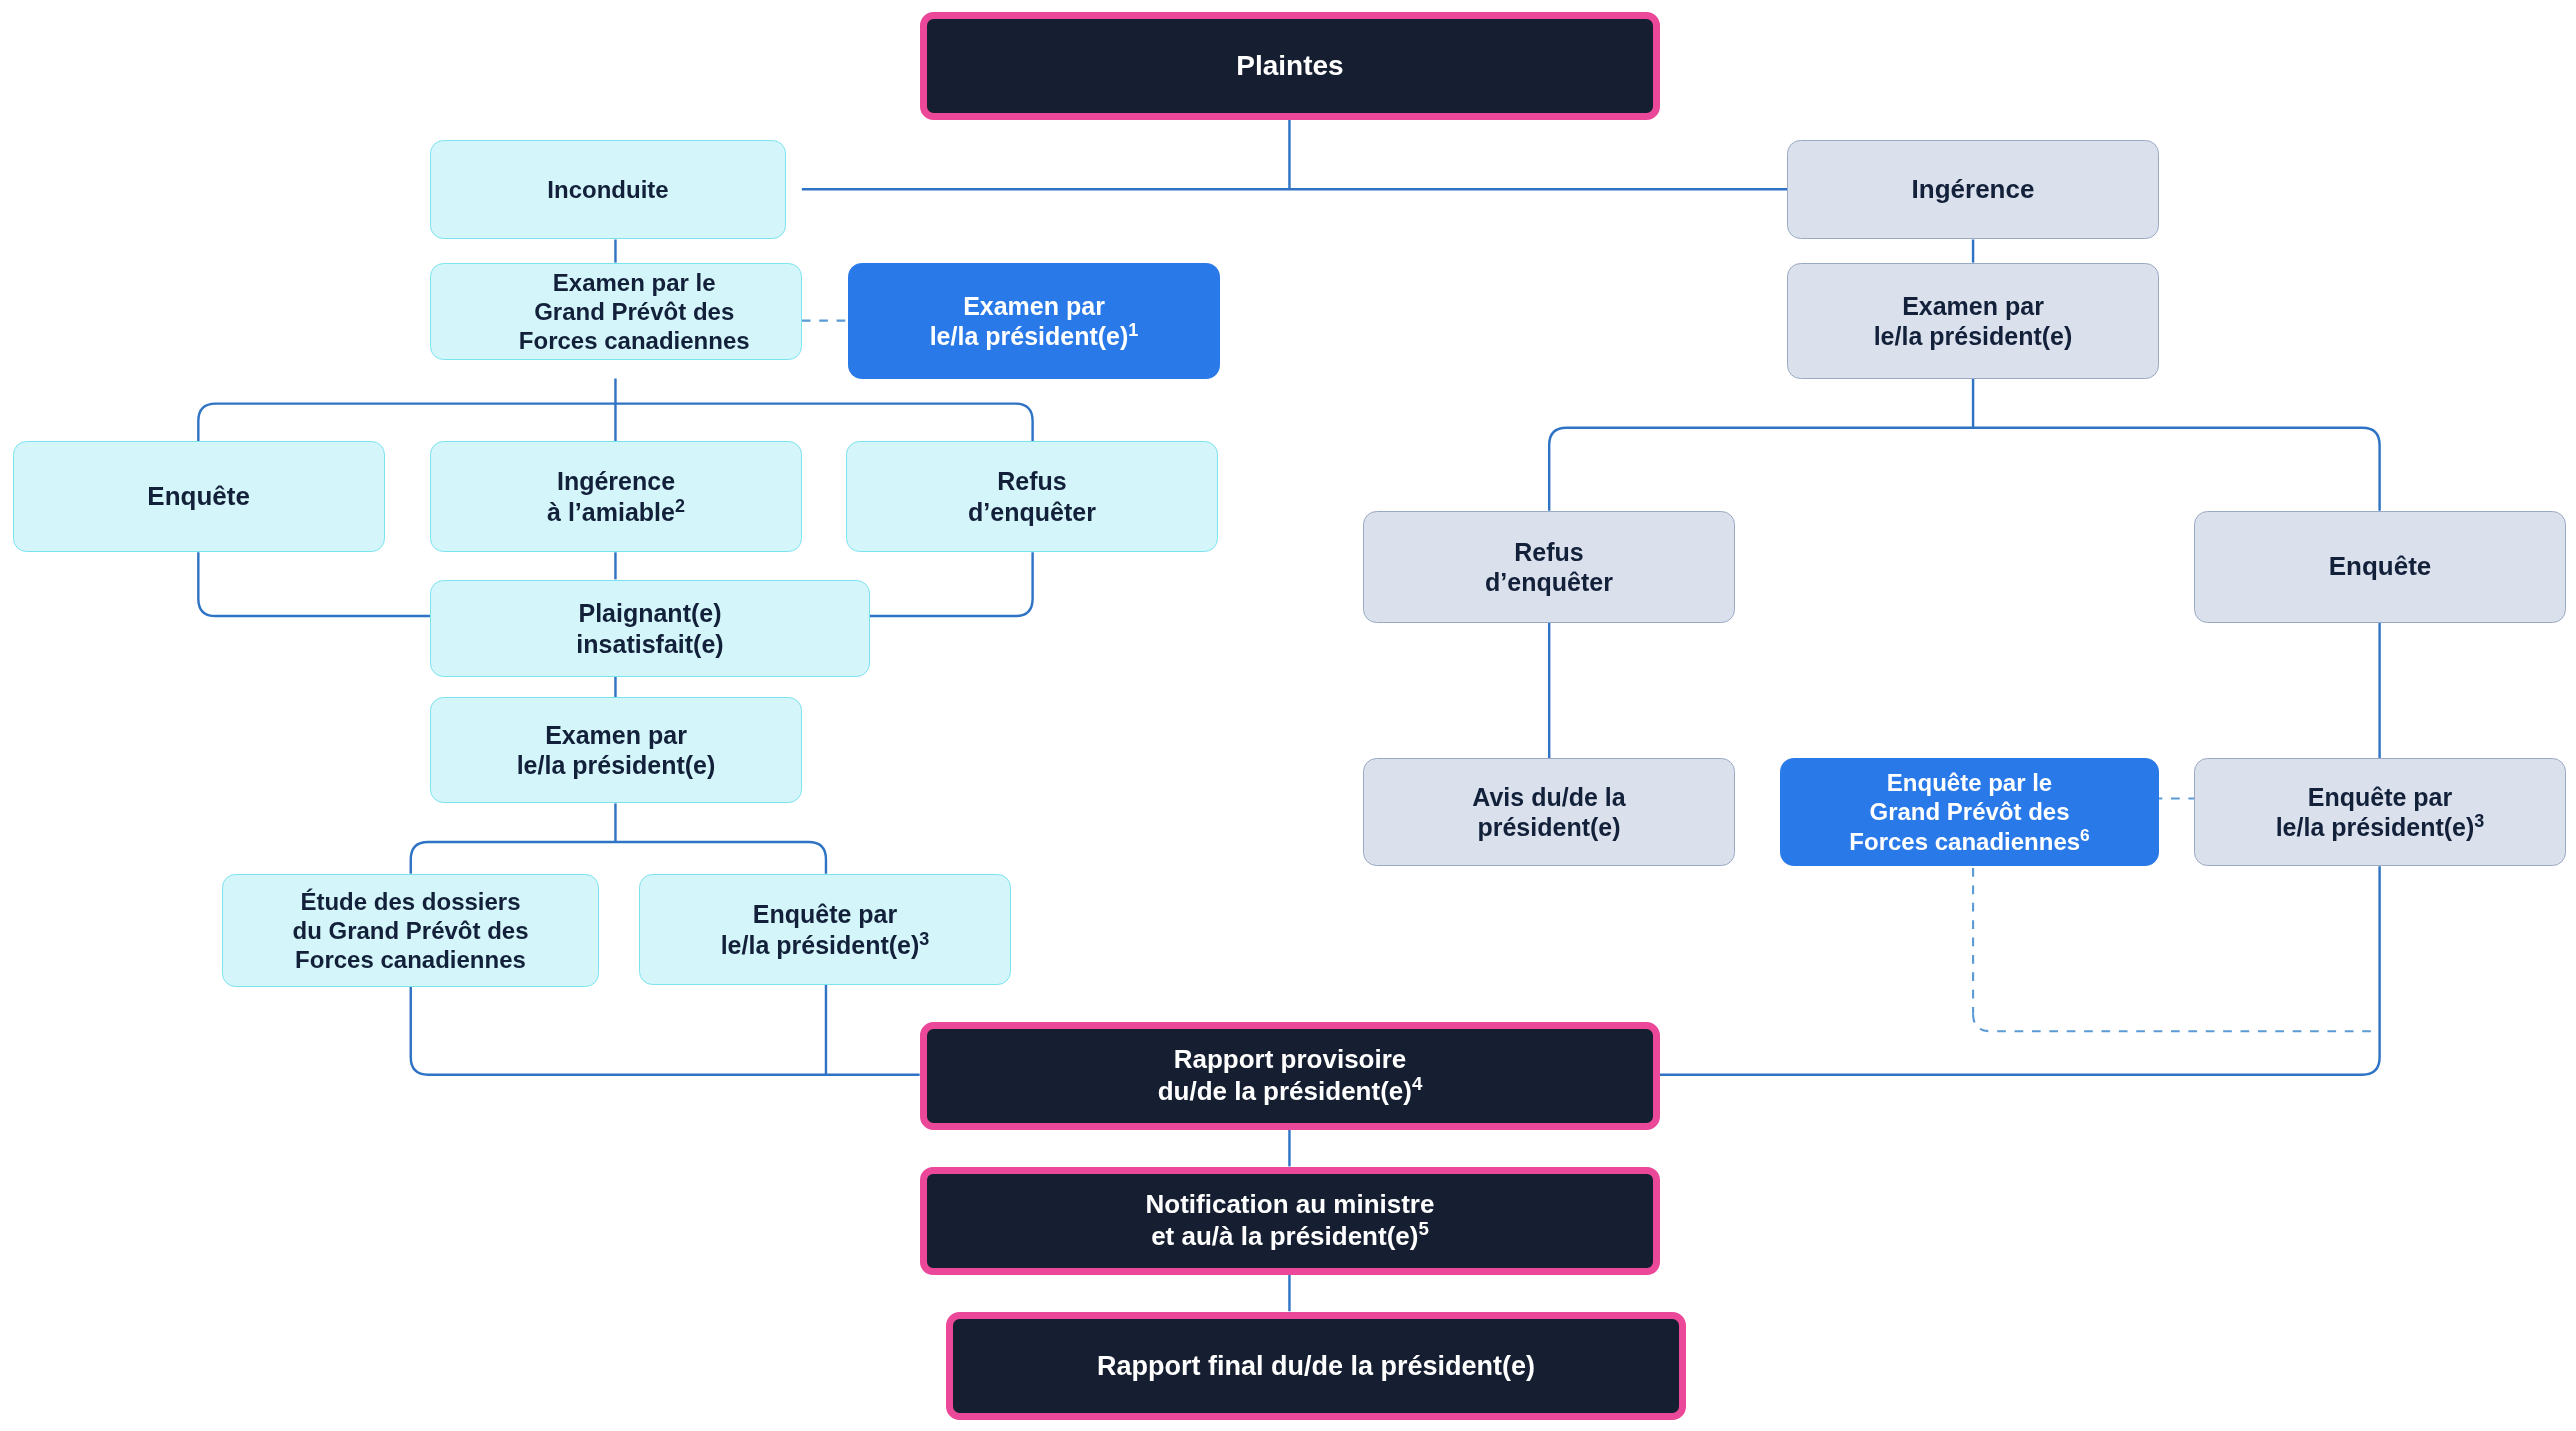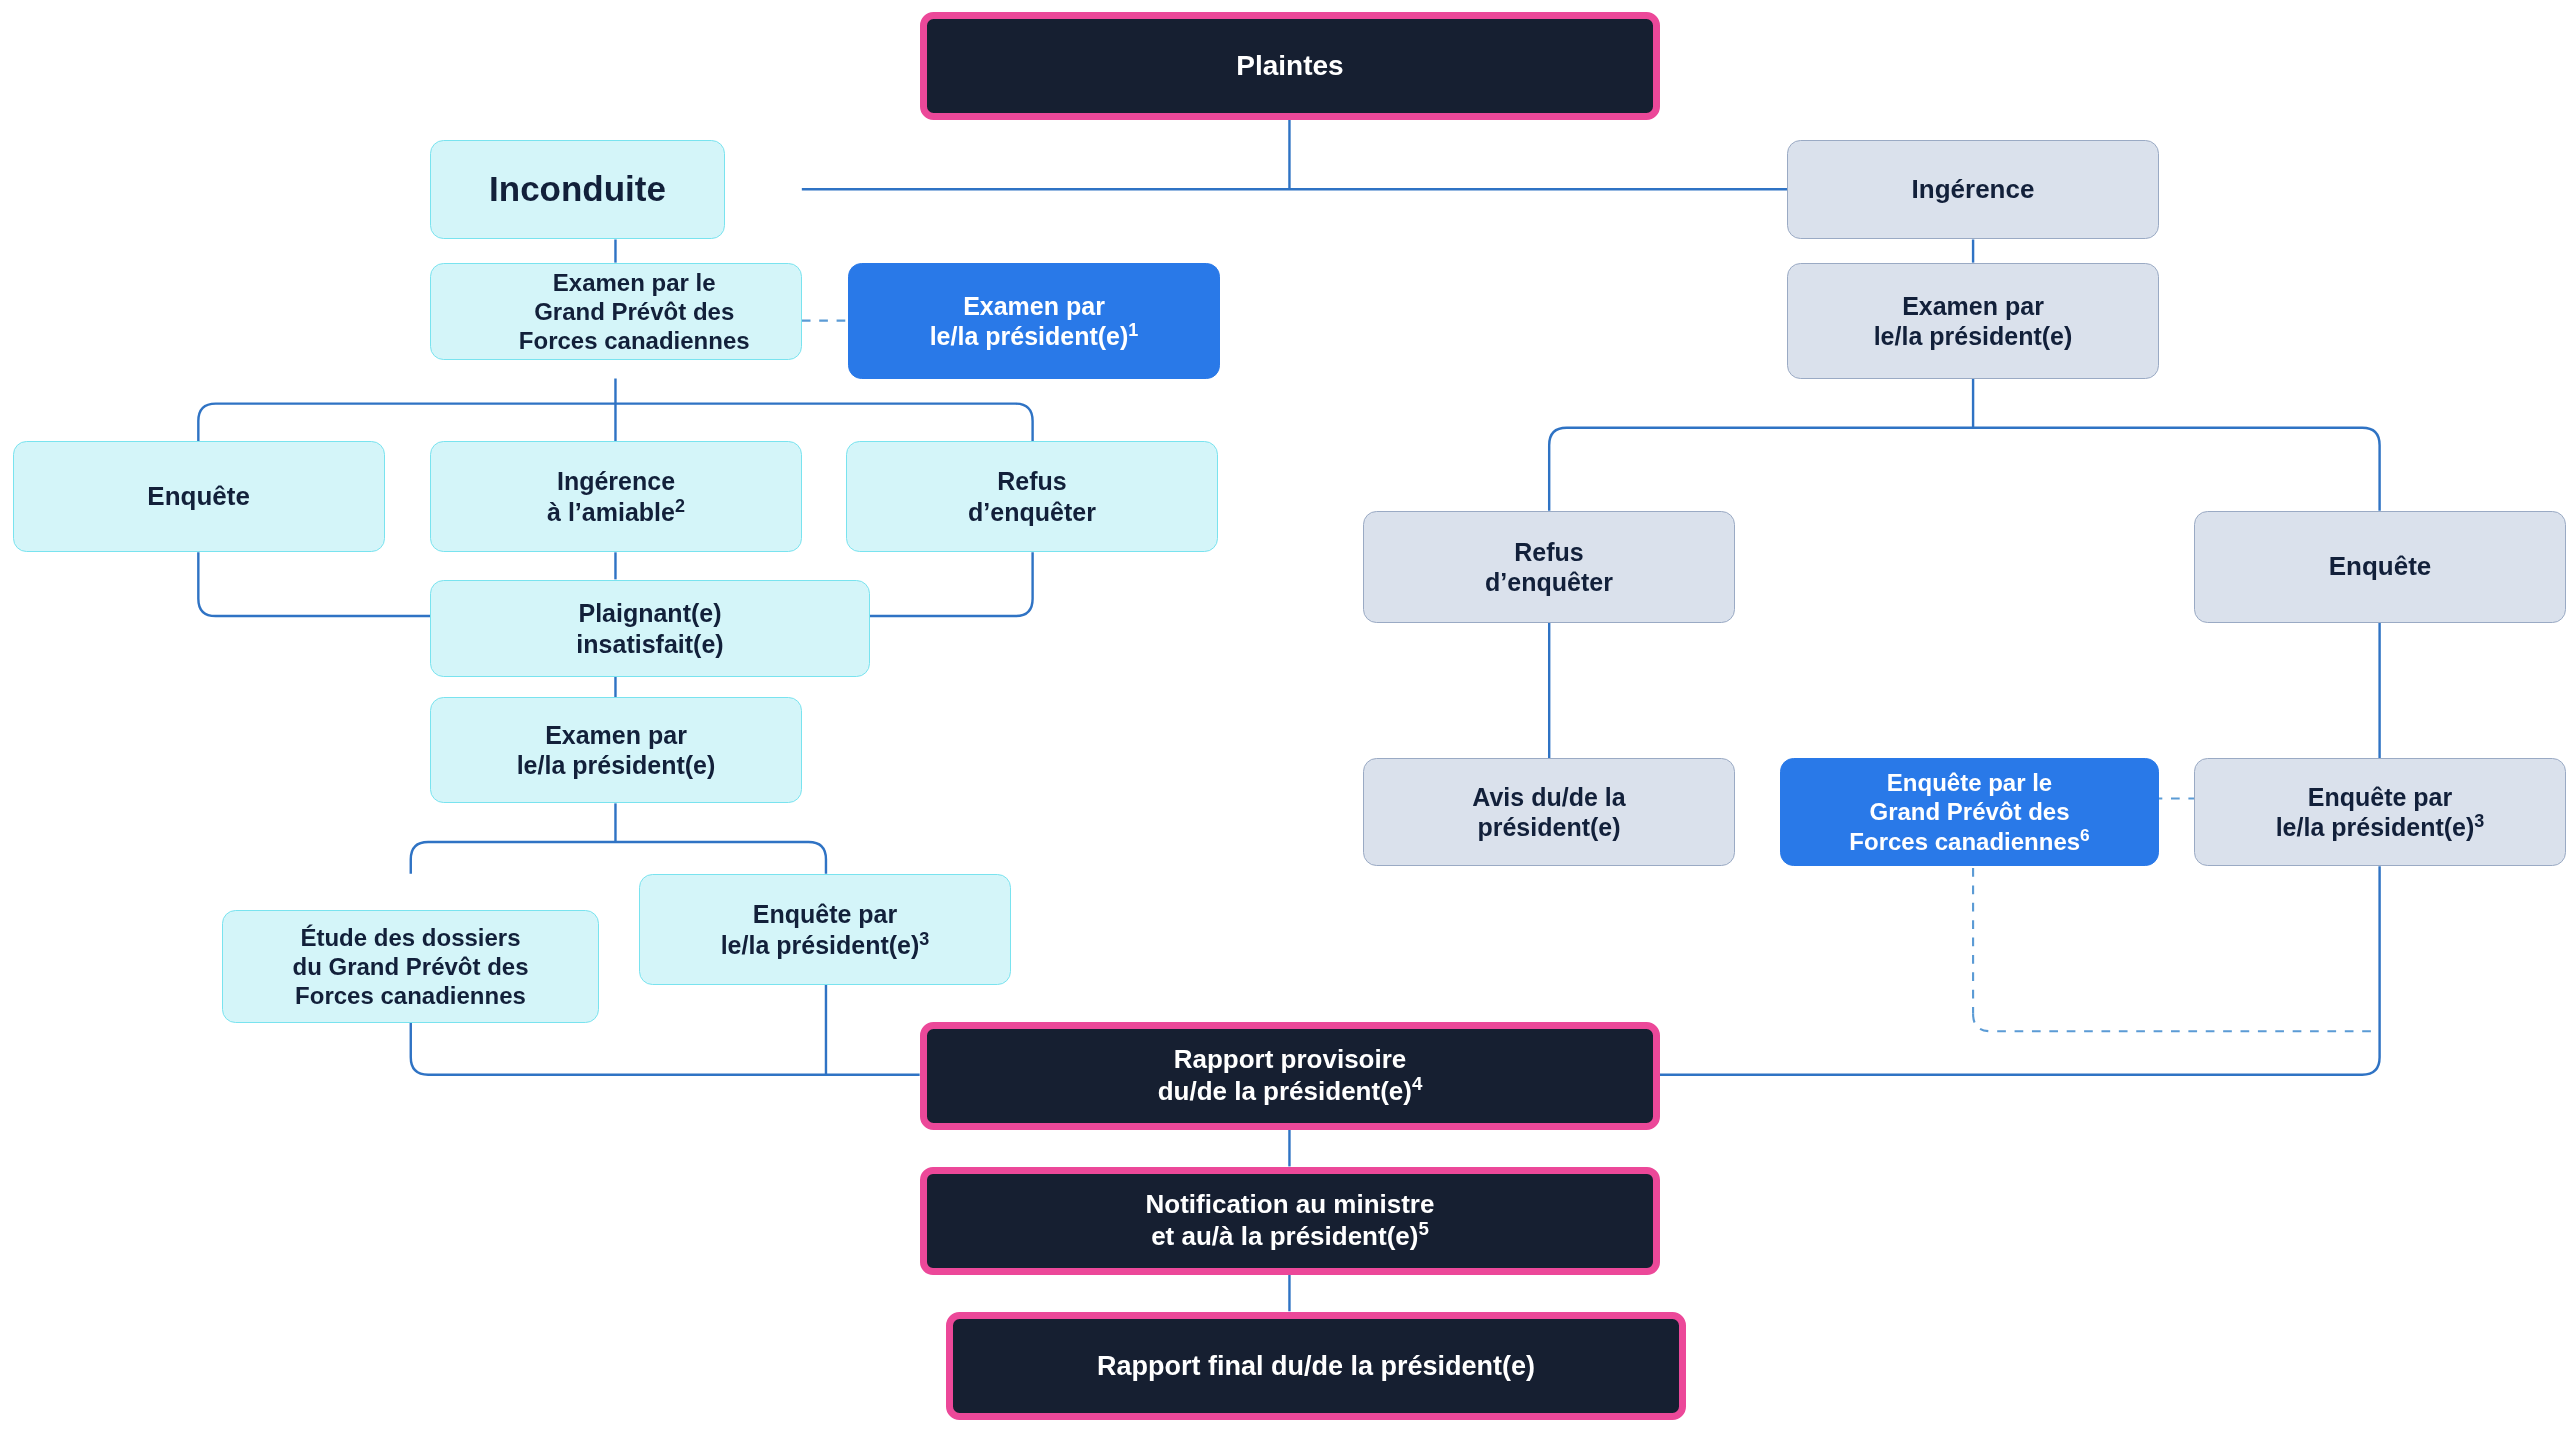--- a/index.html
+++ b/index.html
@@ -113,21 +113,21 @@
       <path d="M2043,845 L2043,1050"></path>
       <path d="M2043,845 Q2043,827 2061,827 L2464,827"></path>
       <path d="M2043,1050 Q2043,1068 2061,1068 L2464,1068"></path>
     </g>
   </svg>
 
   <div class="node dark" style="left:920px; top:11.6px; width:740px; height:108px; font-size:28px;">
     <span class="lbl">Plaintes</span>
   </div>
 
-  <div class="node cyan" style="left:430px; top:140px; width:295px; height:99px; font-size:35px;">
+  <div class="node cyan" style="left:430px; top:140px; width:356px; height:99px; font-size:24px;">
     <span class="lbl">Inconduite</span>
   </div>
 
   <div class="node gray" style="left:1787px; top:140px; width:372px; height:99px; font-size:26px;">
     <span class="lbl">Ingérence</span>
   </div>
 
   <div class="node cyan" style="left:430px; top:263px; width:372px; height:97px; font-size:24px;padding-left:48px;">
     <span class="lbl">
       <span>Examen par le</span><br>
@@ -175,21 +175,21 @@
     </span>
   </div>
 
   <div class="node cyan" style="left:430px; top:697px; width:372px; height:106px; font-size:25px;">
     <span class="lbl">
       <span>Examen par</span><br>
       <span>le/la président(e)</span>
     </span>
   </div>
 
-  <div class="node cyan" style="left:222px; top:874px; width:377px; height:113px; font-size:24px;margin-top:36px;">
+  <div class="node cyan" style="left:222px; top:874px; width:377px; height:113px; font-size:24px;">
     <span class="lbl">
       <span>Étude des dossiers</span><br>
       <span>du Grand Prévôt des</span><br>
       <span>Forces canadiennes</span>
     </span>
   </div>
 
   <div class="node cyan" style="left:639px; top:874px; width:372px; height:111px; font-size:25px;">
     <span class="lbl">
       <span>Enquête par</span><br>

